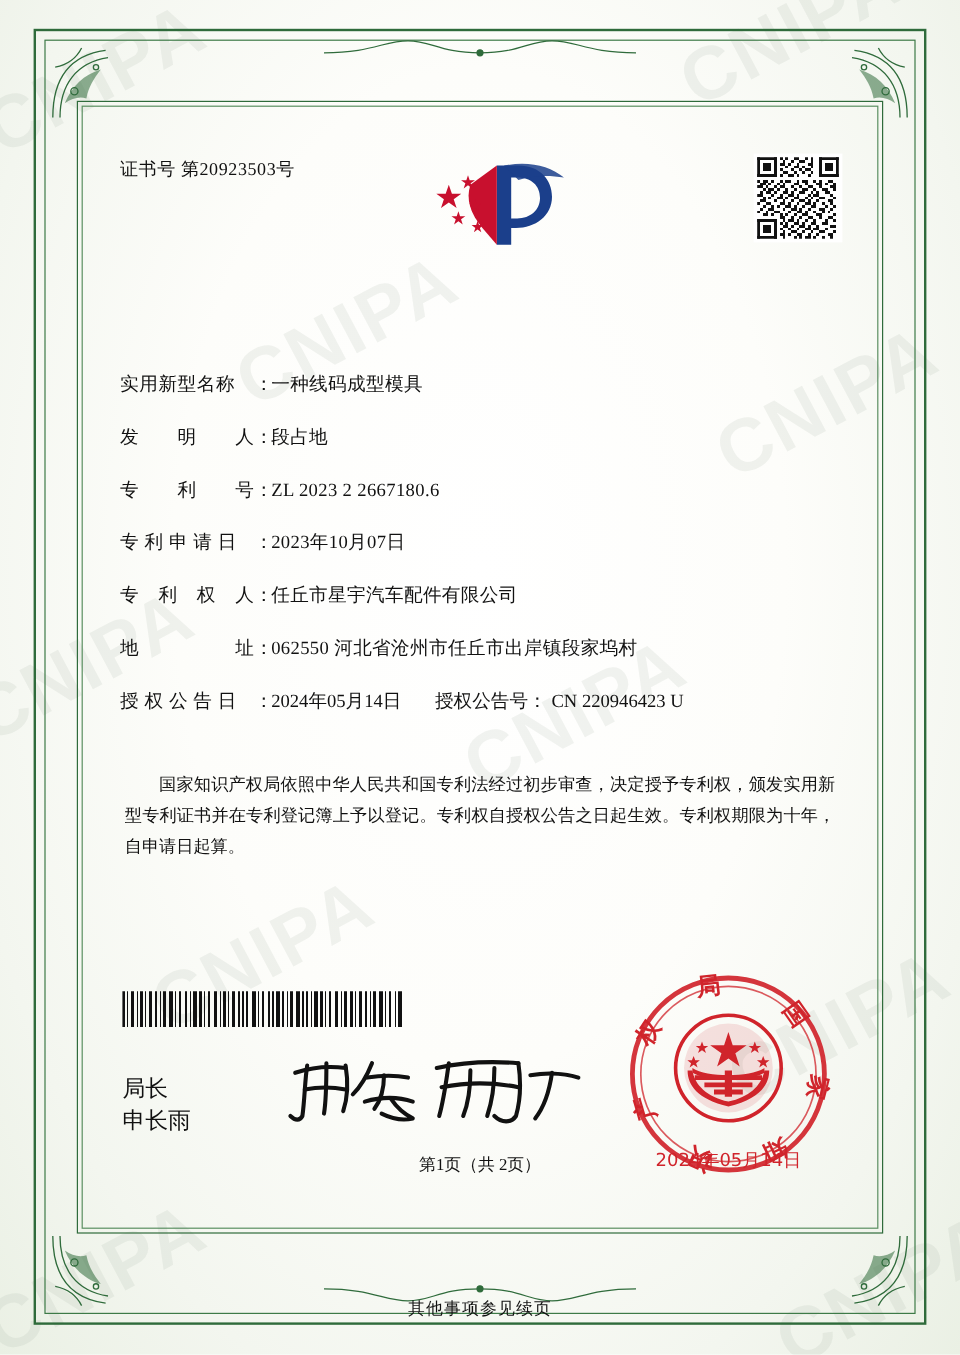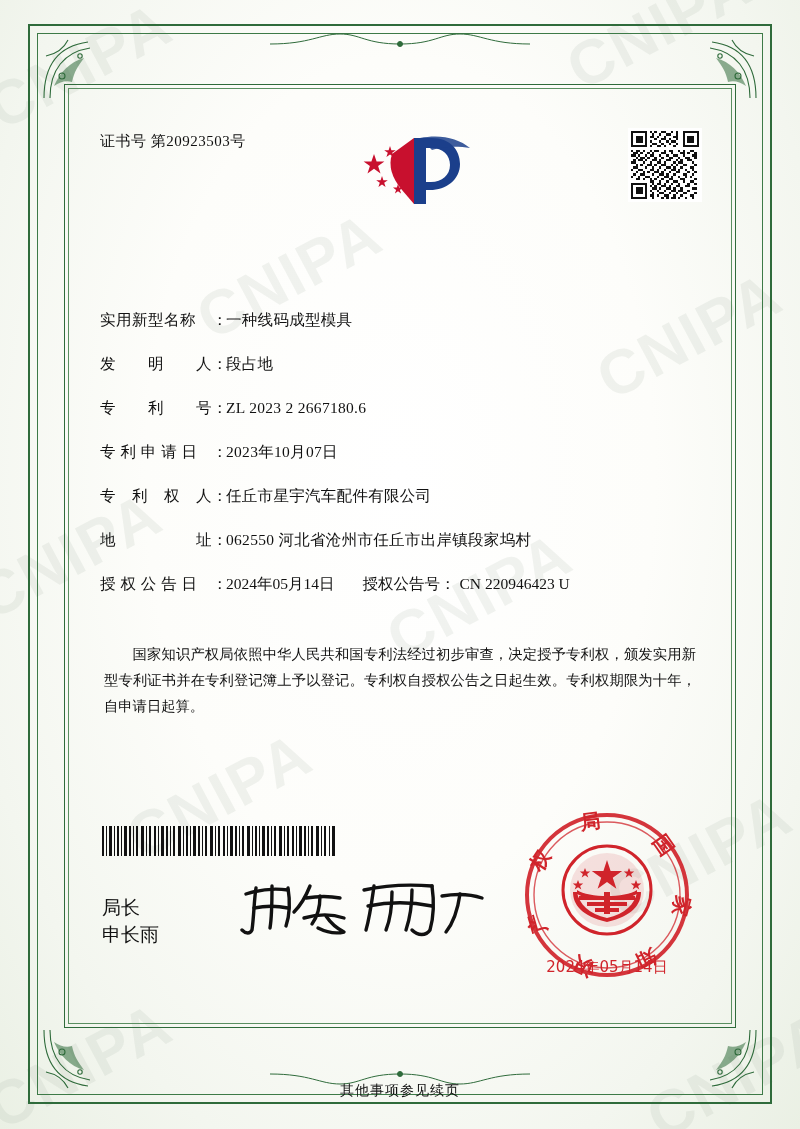--- a/index.html
+++ b/index.html
@@ -719,18 +719,19 @@
         <path d="M210 24 C222 22 238 22 250 26"></path>
         <path d="M228 22 C226 36 222 50 214 60"></path>
       </svg>
     </div>
 
     <div class="signature-block">
       <div>局长</div>
       <div>申长雨</div>
     </div>
 
+    <div class="pagenum">第1页（共 2页）</div>
 
   </div>
 
   <div class="footnote">其他事项参见续页</div>
 
 </div>
 
 </body></html>

